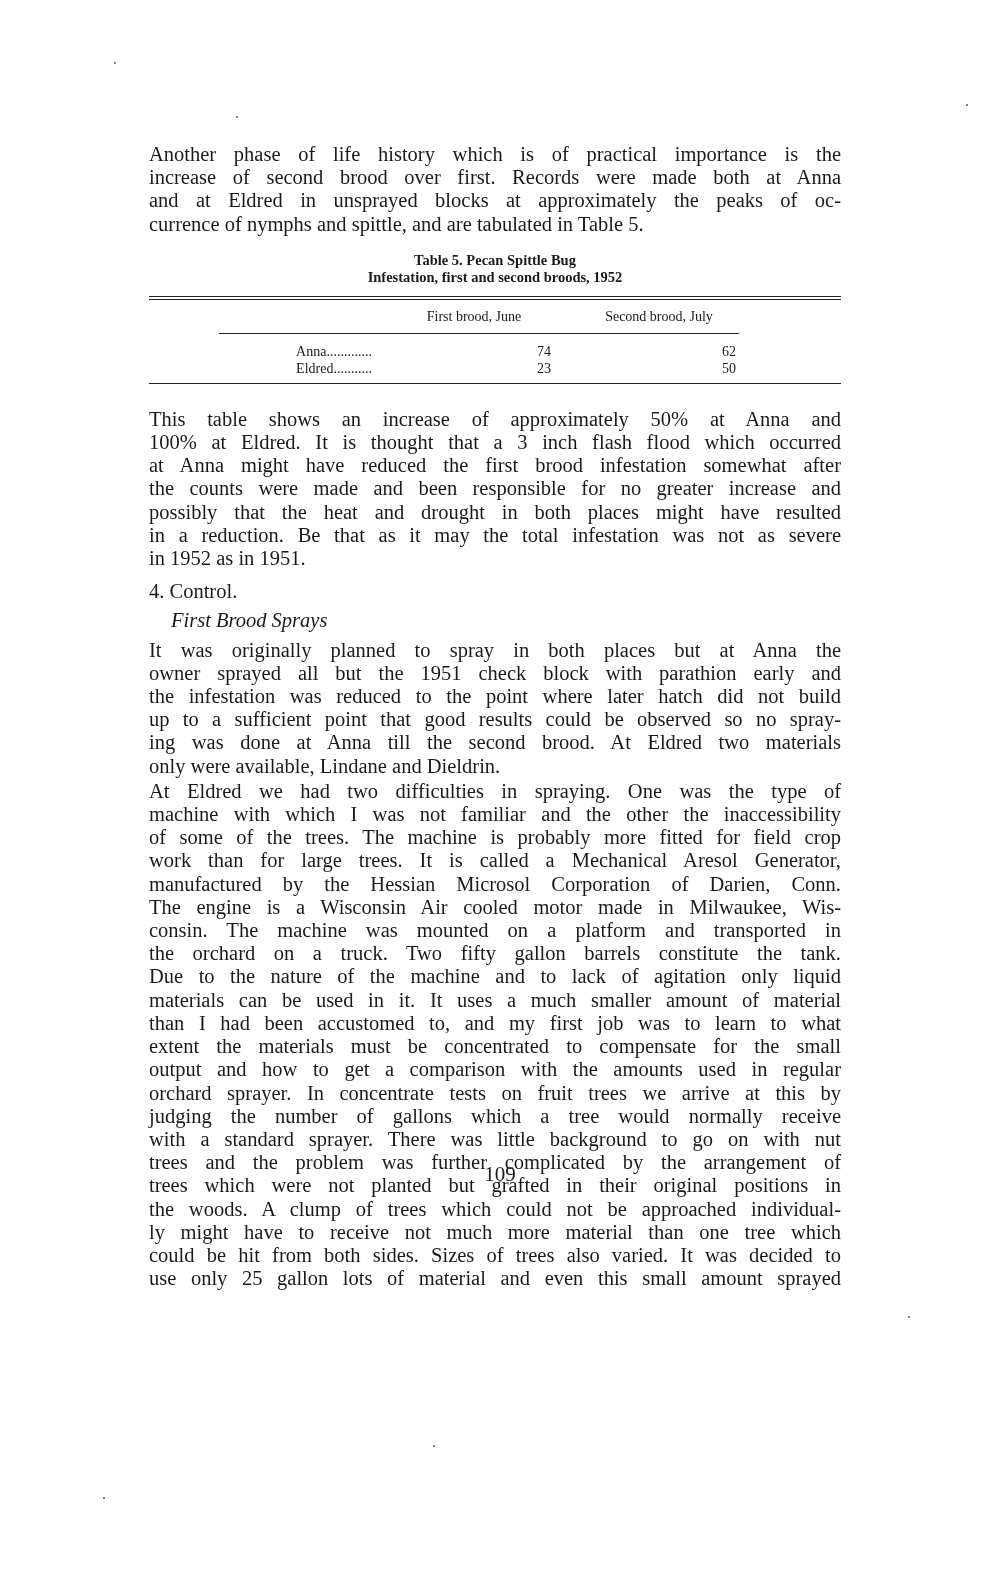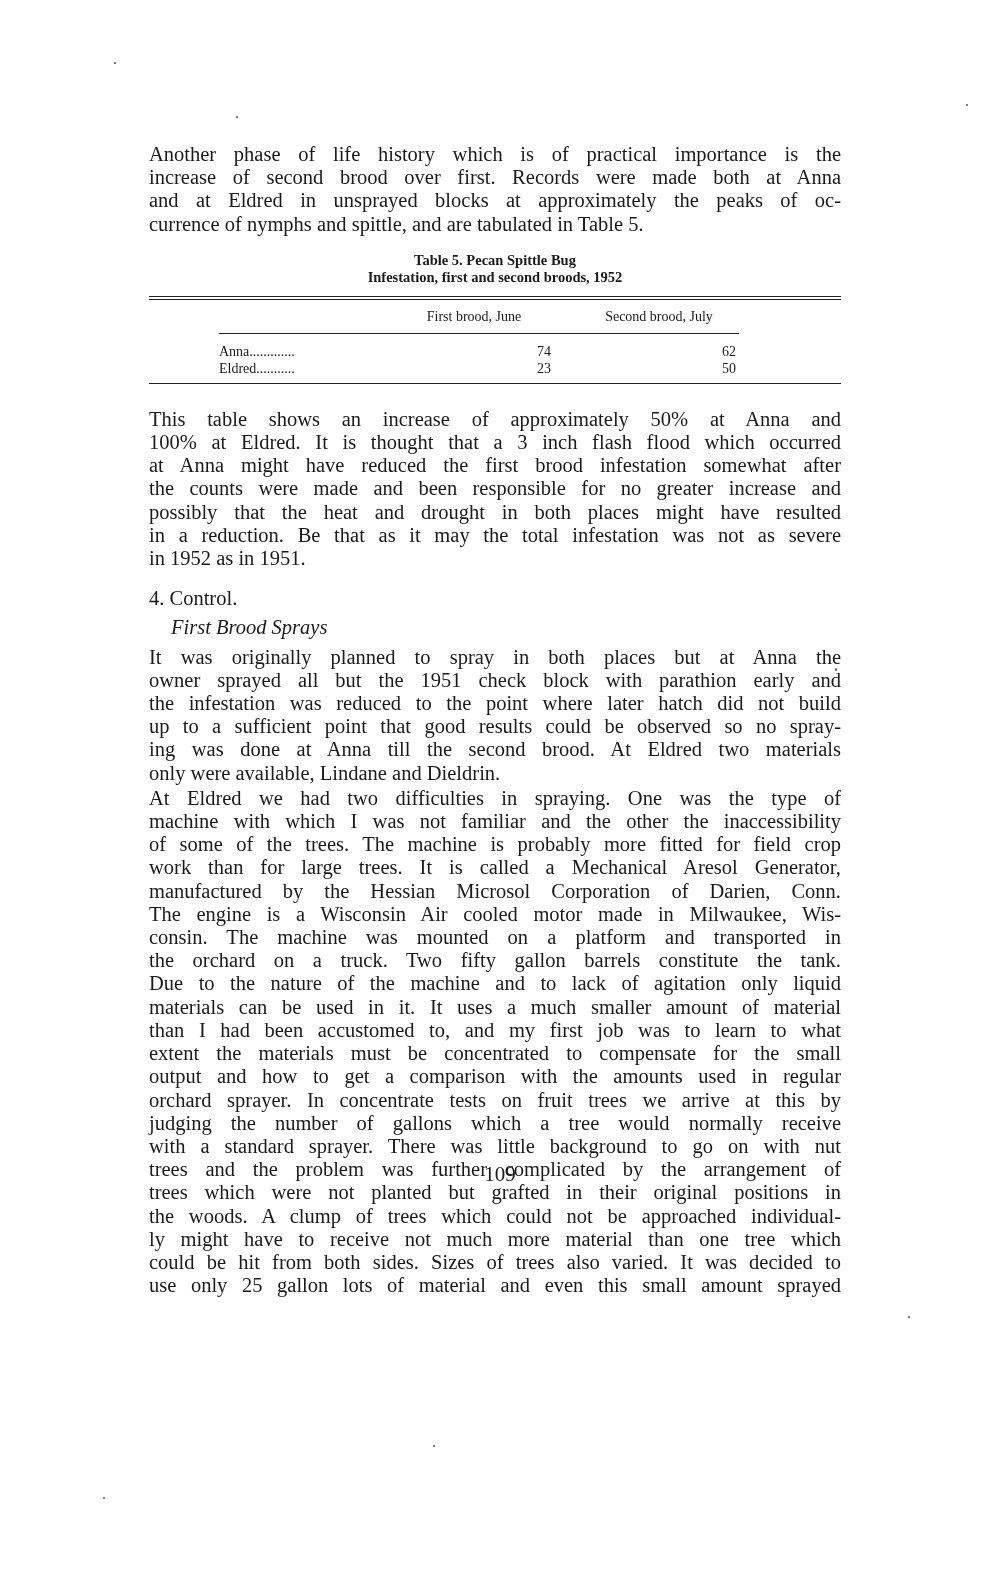--- a/index.html
+++ b/index.html
@@ -15,28 +15,28 @@
   .table-caption {
     text-align: center; font-weight: bold; font-size: 14.5px; line-height: 17px;
     margin-top: 16px; color: #1a1a1a;
   }
   .table-wrap { position: relative; margin-top: 10px; }
   .rule-double { border-top: 1.5px solid #222; height: 2px; border-bottom: 1px solid #222; }
   .rule-single { border-top: 1.6px solid #222; }
   table.data { width: 100%; border-collapse: collapse; font-size: 14px; line-height: 17px; }
   table.data th { font-weight: normal; text-align: center; padding: 8px 0 8px 0; }
   table.data td { padding: 0; }
-  .col-label { width: 230px; text-align: left; }
+  .col-label { width: 230px; text-align: center; }
   .col-a { width: 190px; text-align: center; }
   .col-b { width: 180px; text-align: center; }
   .col-rest { }
   .header-underline { position: relative; height: 0; }
   .header-underline .ul { position: absolute; left: 70px; width: 520px; border-top: 1.3px solid #222; top: 0; }
   .rows { padding-top: 10px; padding-bottom: 6px; }
-  .section-head { margin-top: 17px; font-size: 20.5px; }
+  .section-head { margin-top: 10px; font-size: 20.5px; }
   .subhead { font-style: italic; margin-top: 6px; padding-left: 22px; }
   .page-number { position: absolute; left: 0; width: 1000px; top: 1162px; text-align: center;
     font-family: "Liberation Serif", "DejaVu Serif", serif; font-size: 21px; color: #1a1a1a; }
   .speck { position: absolute; background: #555; border-radius: 50%; }
 </style>
 </head>
 <body>
 
 <div class="page">
 

